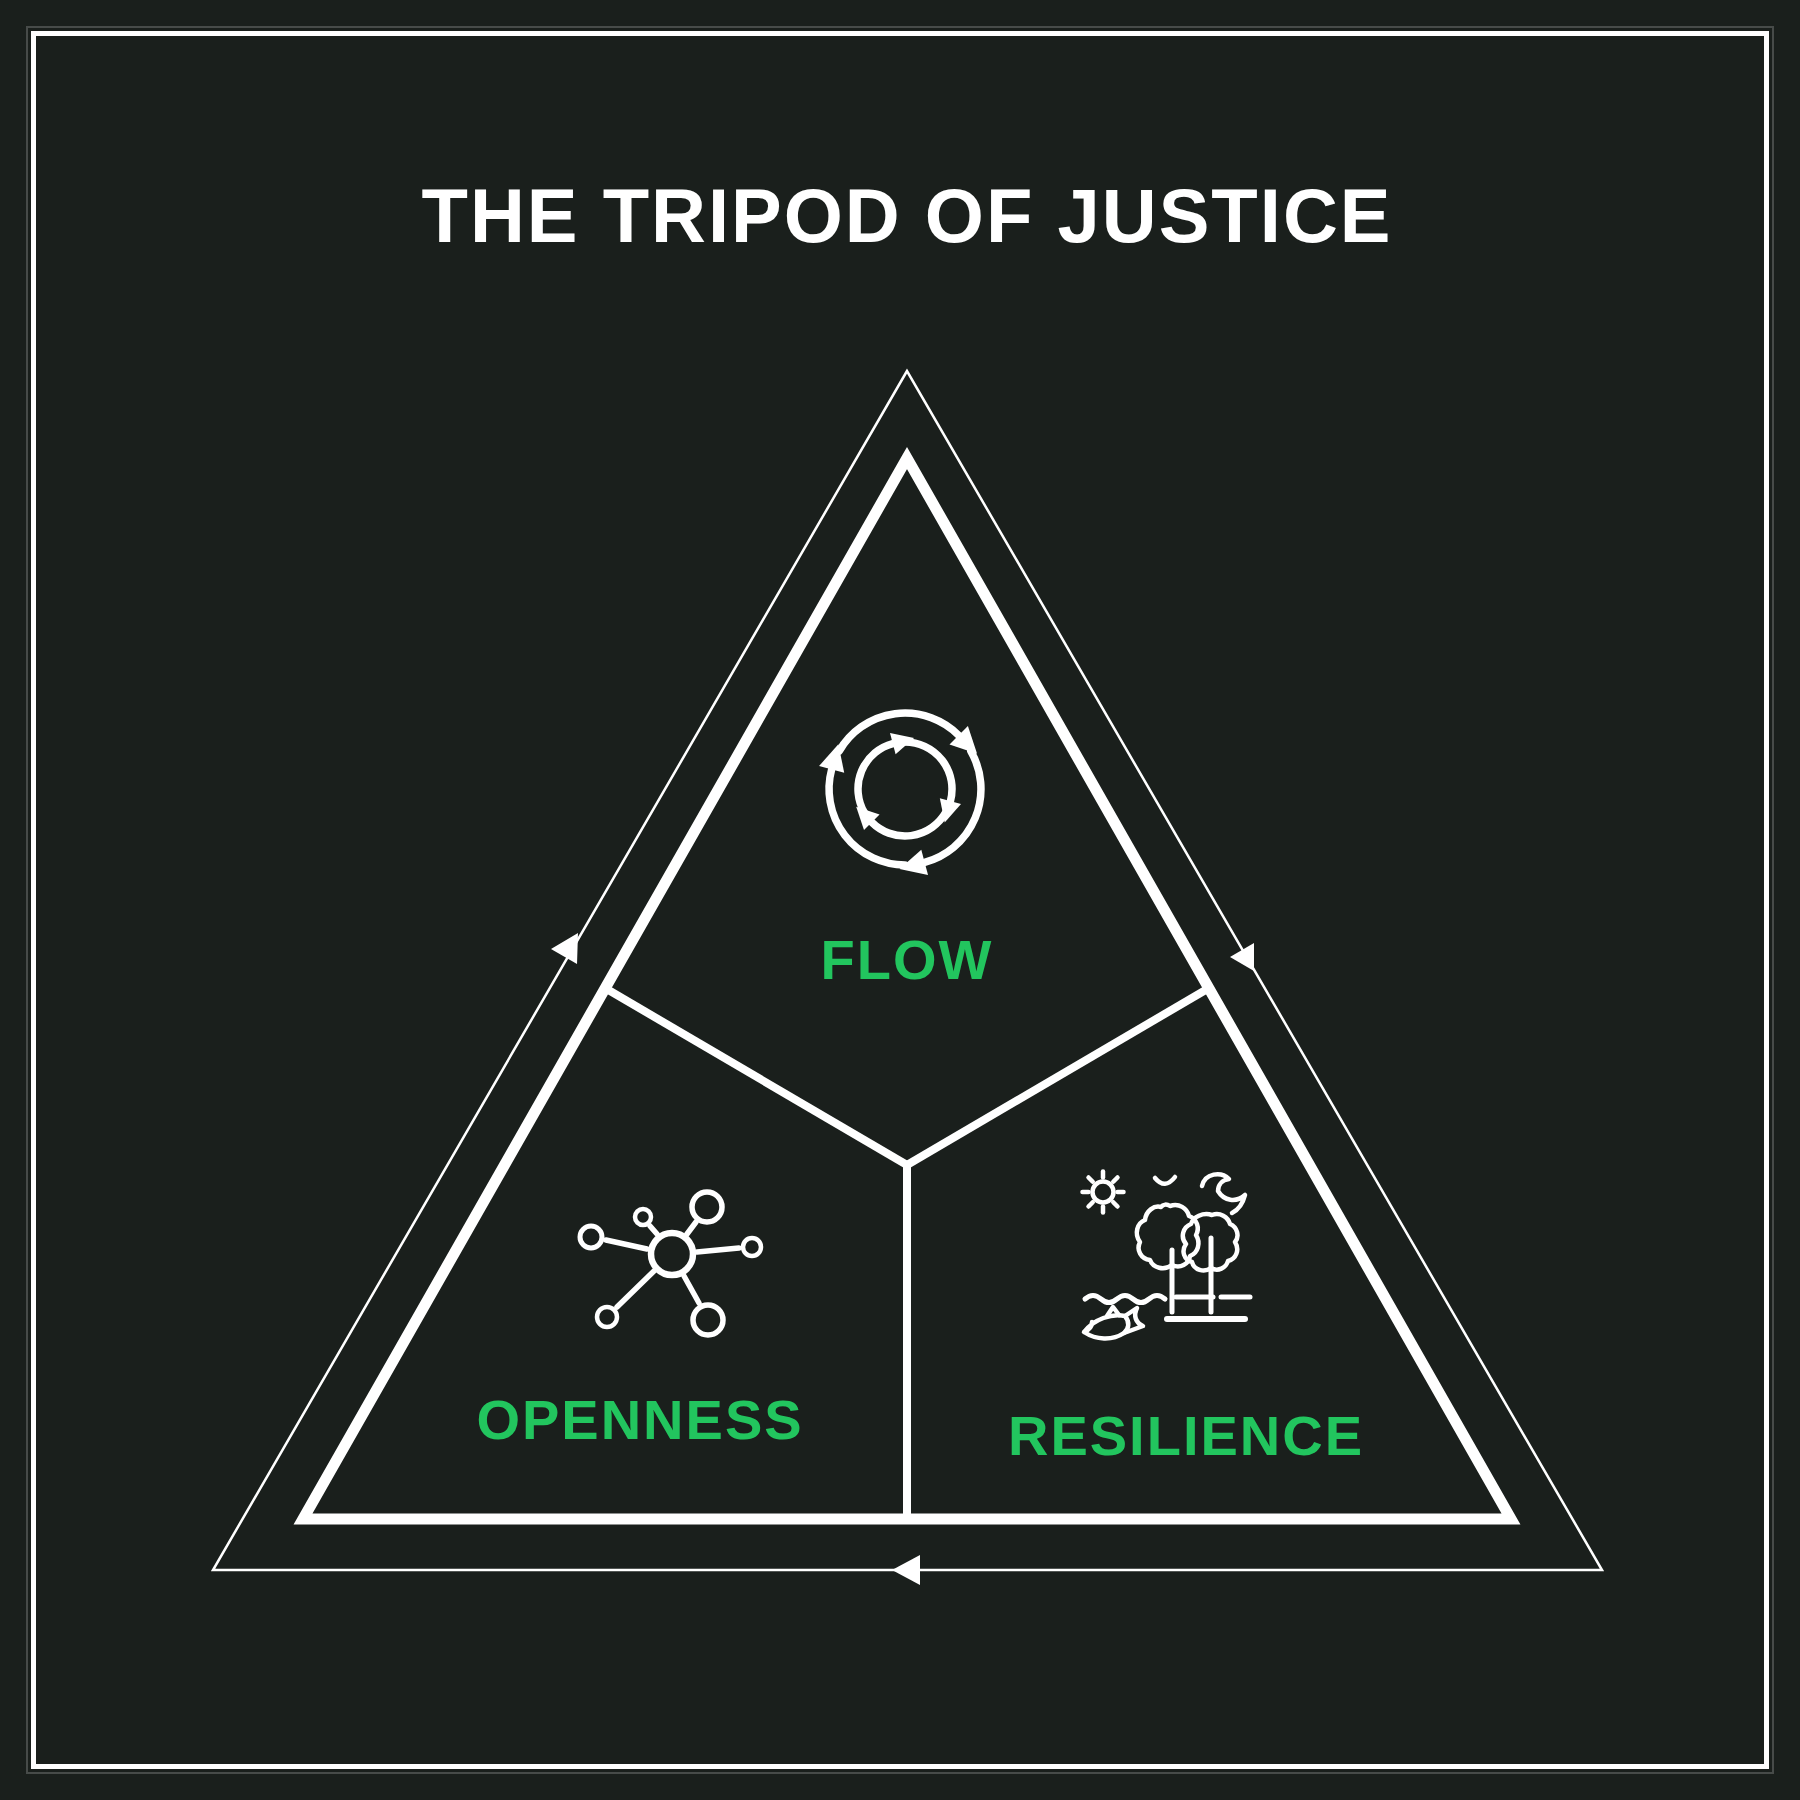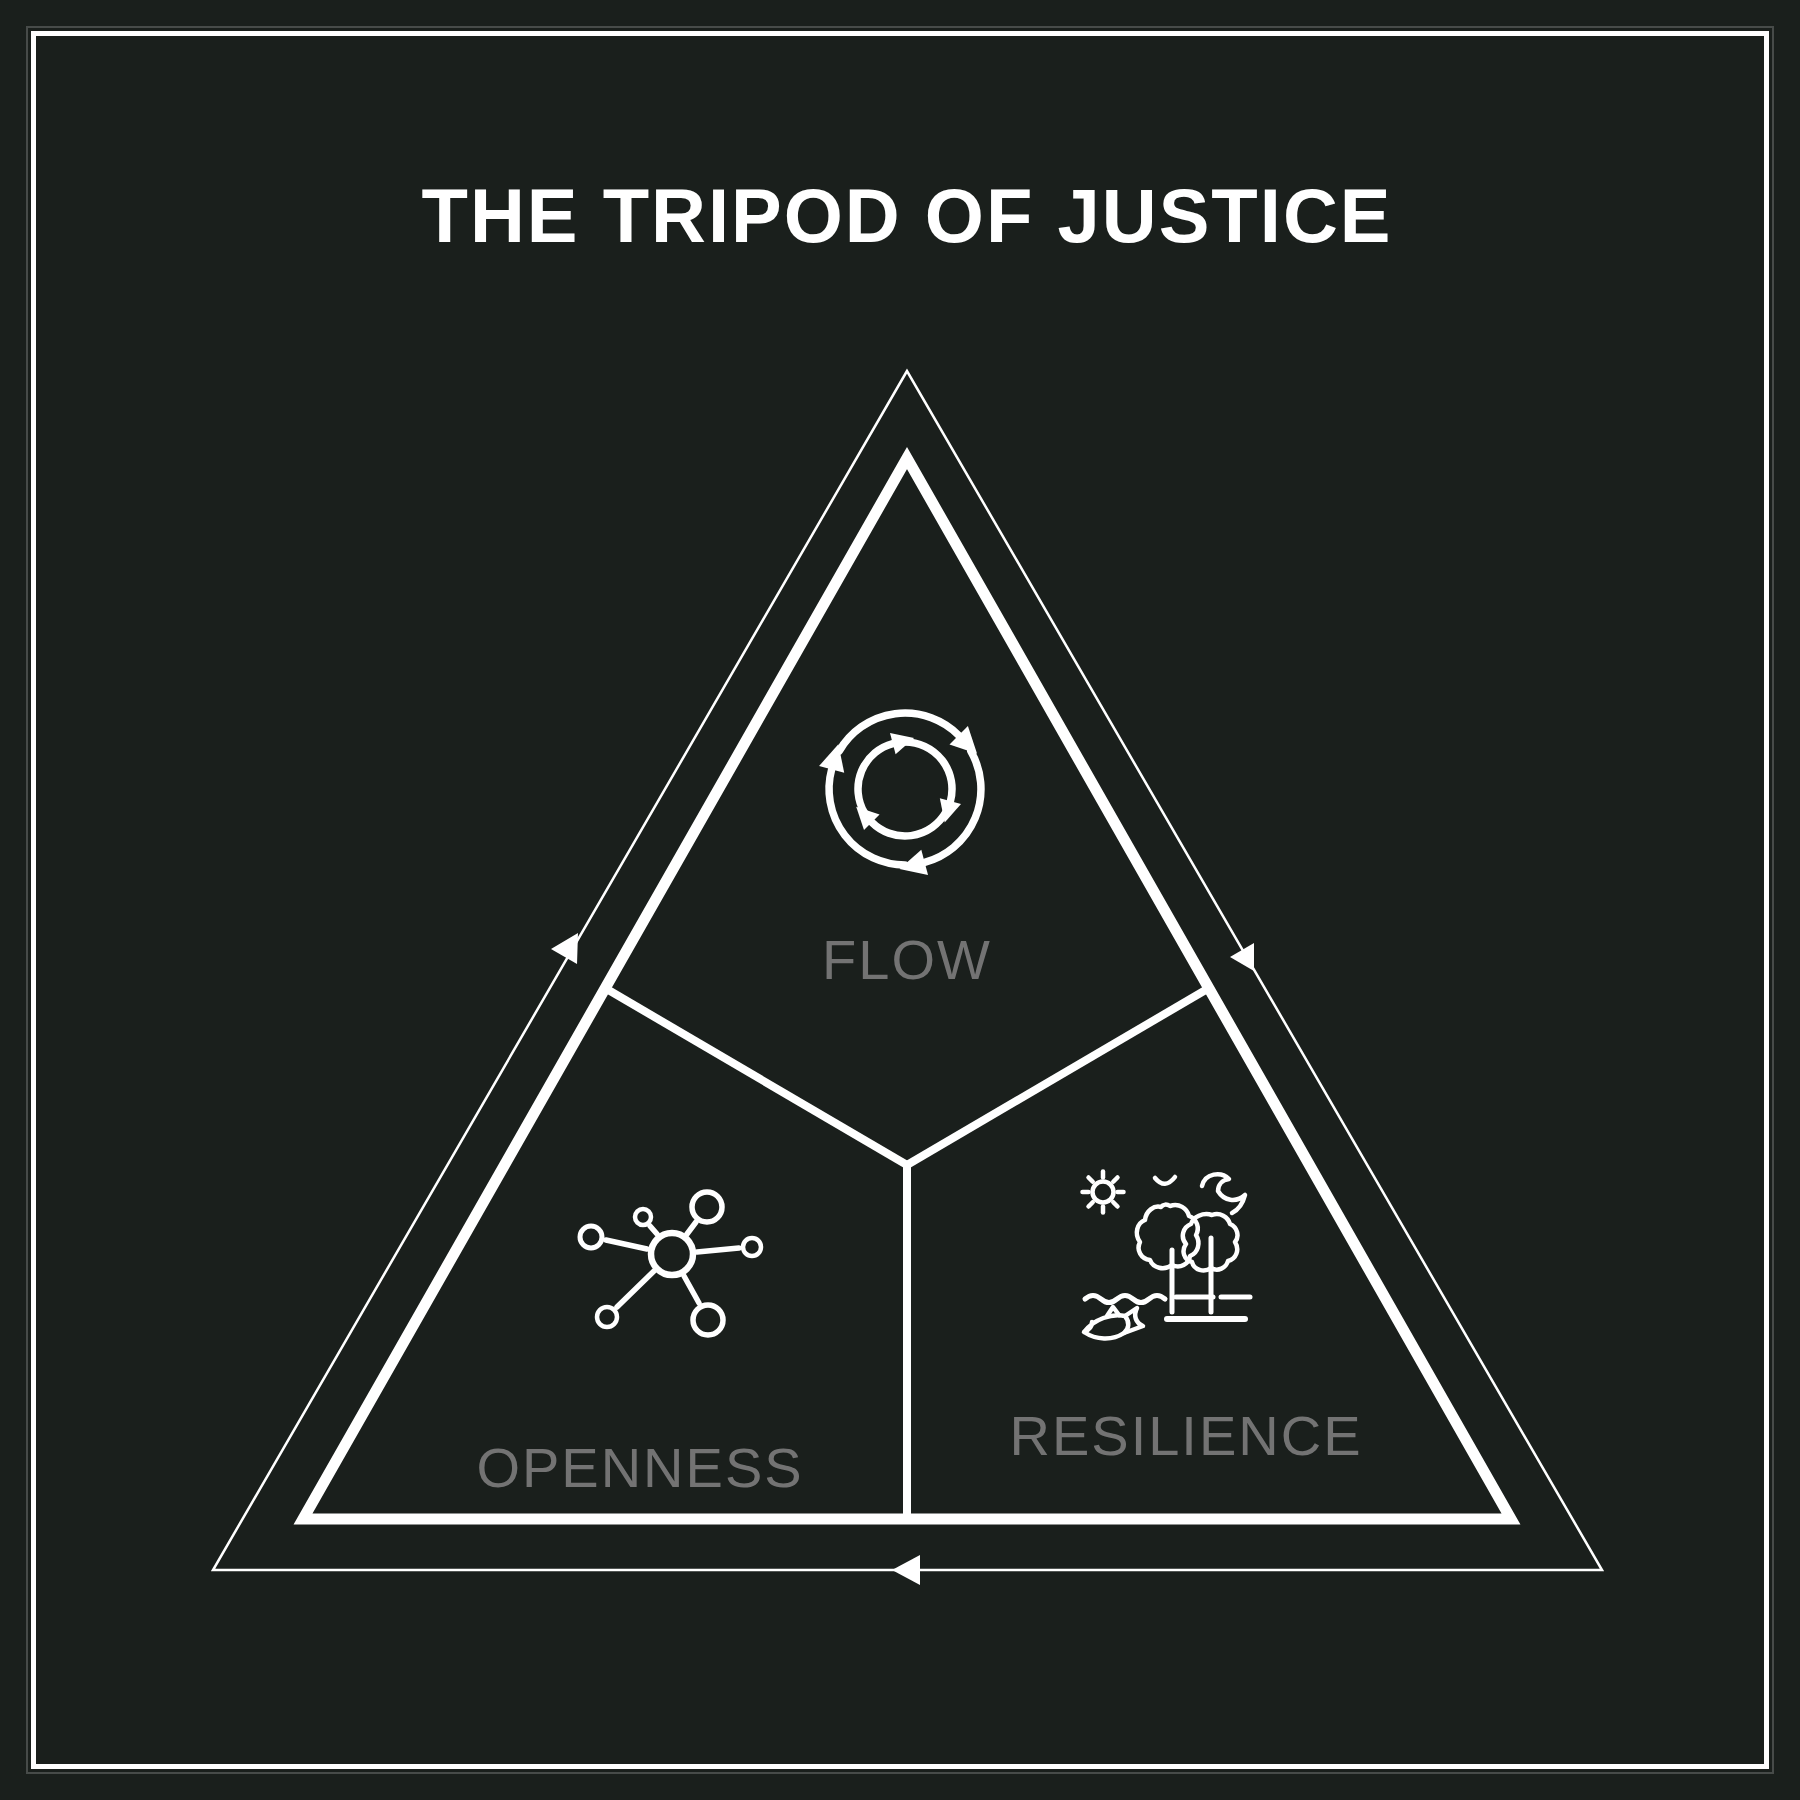--- a/index.html
+++ b/index.html
@@ -18,25 +18,25 @@
   }
   .page-title{
     position:absolute;top:172px;left:7px;width:1800px;
     text-align:center;color:#ffffff;
     font-size:76px;font-weight:700;letter-spacing:2px;
     white-space:nowrap;
   }
   .diagram-svg{position:absolute;left:0;top:0;}
   .section-label{
     position:absolute;transform:translateX(-50%);
-    color:#737373;font-size:56px;font-weight:400;letter-spacing:2px;
+    color:#22c55e;font-size:56px;font-weight:700;letter-spacing:2px;
     white-space:nowrap;line-height:1;
   }
   .label-flow{left:907px;top:932px;}
-  .label-openness{left:640px;top:1392px;margin-top:48px;}
+  .label-openness{left:640px;top:1392px;}
   .label-resilience{left:1186px;top:1392px;margin-top:16px;}
 </style>
 </head>
 <body>
 
 <div class="frame-shadow"></div>
 <div class="frame"></div>
 
 <div class="page-title">THE TRIPOD OF JUSTICE</div>
 

